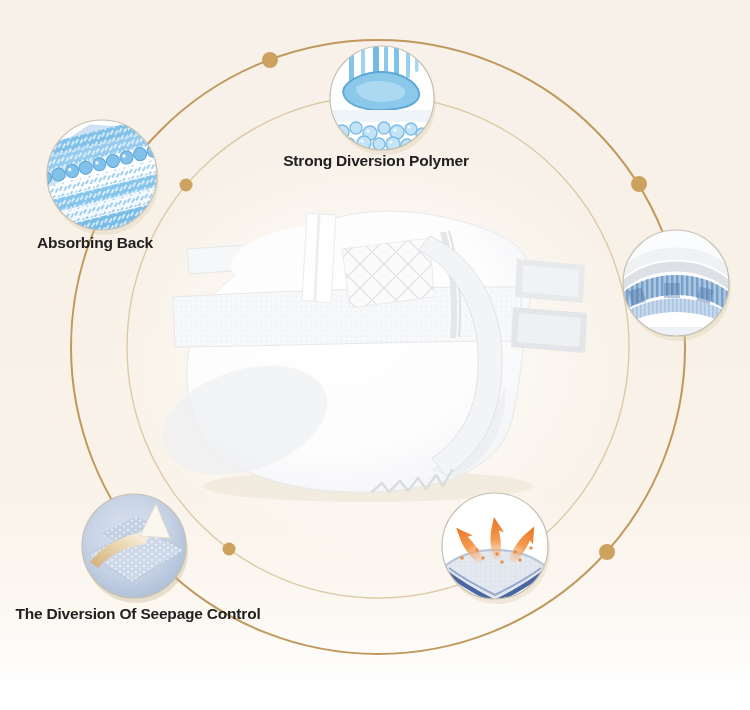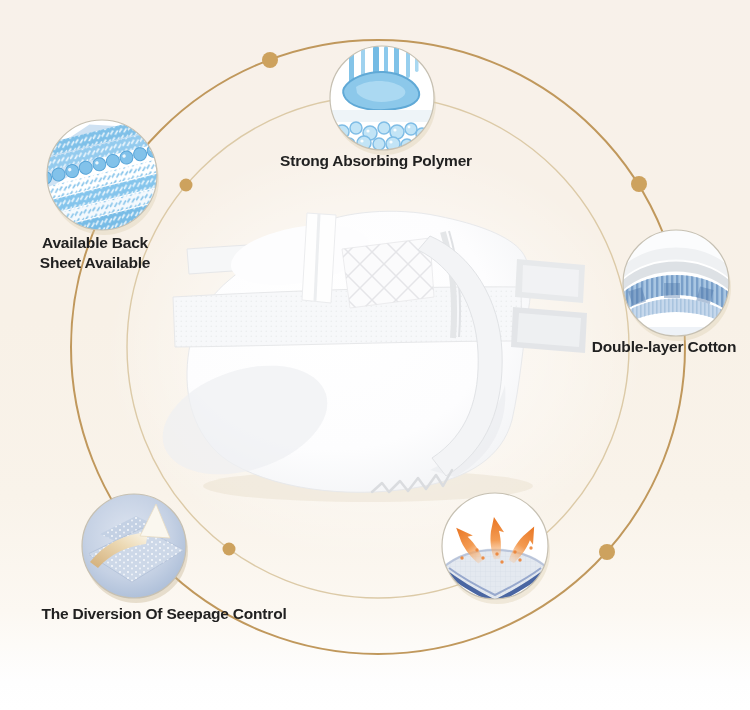--- a/index.html
+++ b/index.html
@@ -280,27 +280,25 @@
             <circle cx="20" cy="6" r="1.7"></circle>
             <circle cx="25" cy="14" r="1.7"></circle>
         <circle cx="-33" cy="12" r="1.7"></circle>
             <circle cx="36" cy="2" r="1.7"></circle>
       </g>
     </g>
     <circle r="53" class="fc-ring"></circle>
   </g>
 </svg>
 
-<div class="label" style="left:376px;top:151px">Strong Absorbing Polymer</div>
+<div class="label" style="left:376px;top:151px">Strong Diversion Polymer</div>
 
 <div class="label" style="left:95px;top:233px">
-  <div>Available Back</div>
-  <div>Sheet Available</div>
+  <div>Absorbing Back</div>
 </div>
 
 <div class="label" style="left:664px;top:337px">
-  <div>Double-layer Cotton</div>
 </div>
 
-<div class="label" style="left:164px;top:604px">The Diversion Of Seepage Control</div>
+<div class="label" style="left:138px;top:604px">The Diversion Of Seepage Control</div>
 
 
 </div>
 
 </body></html>

